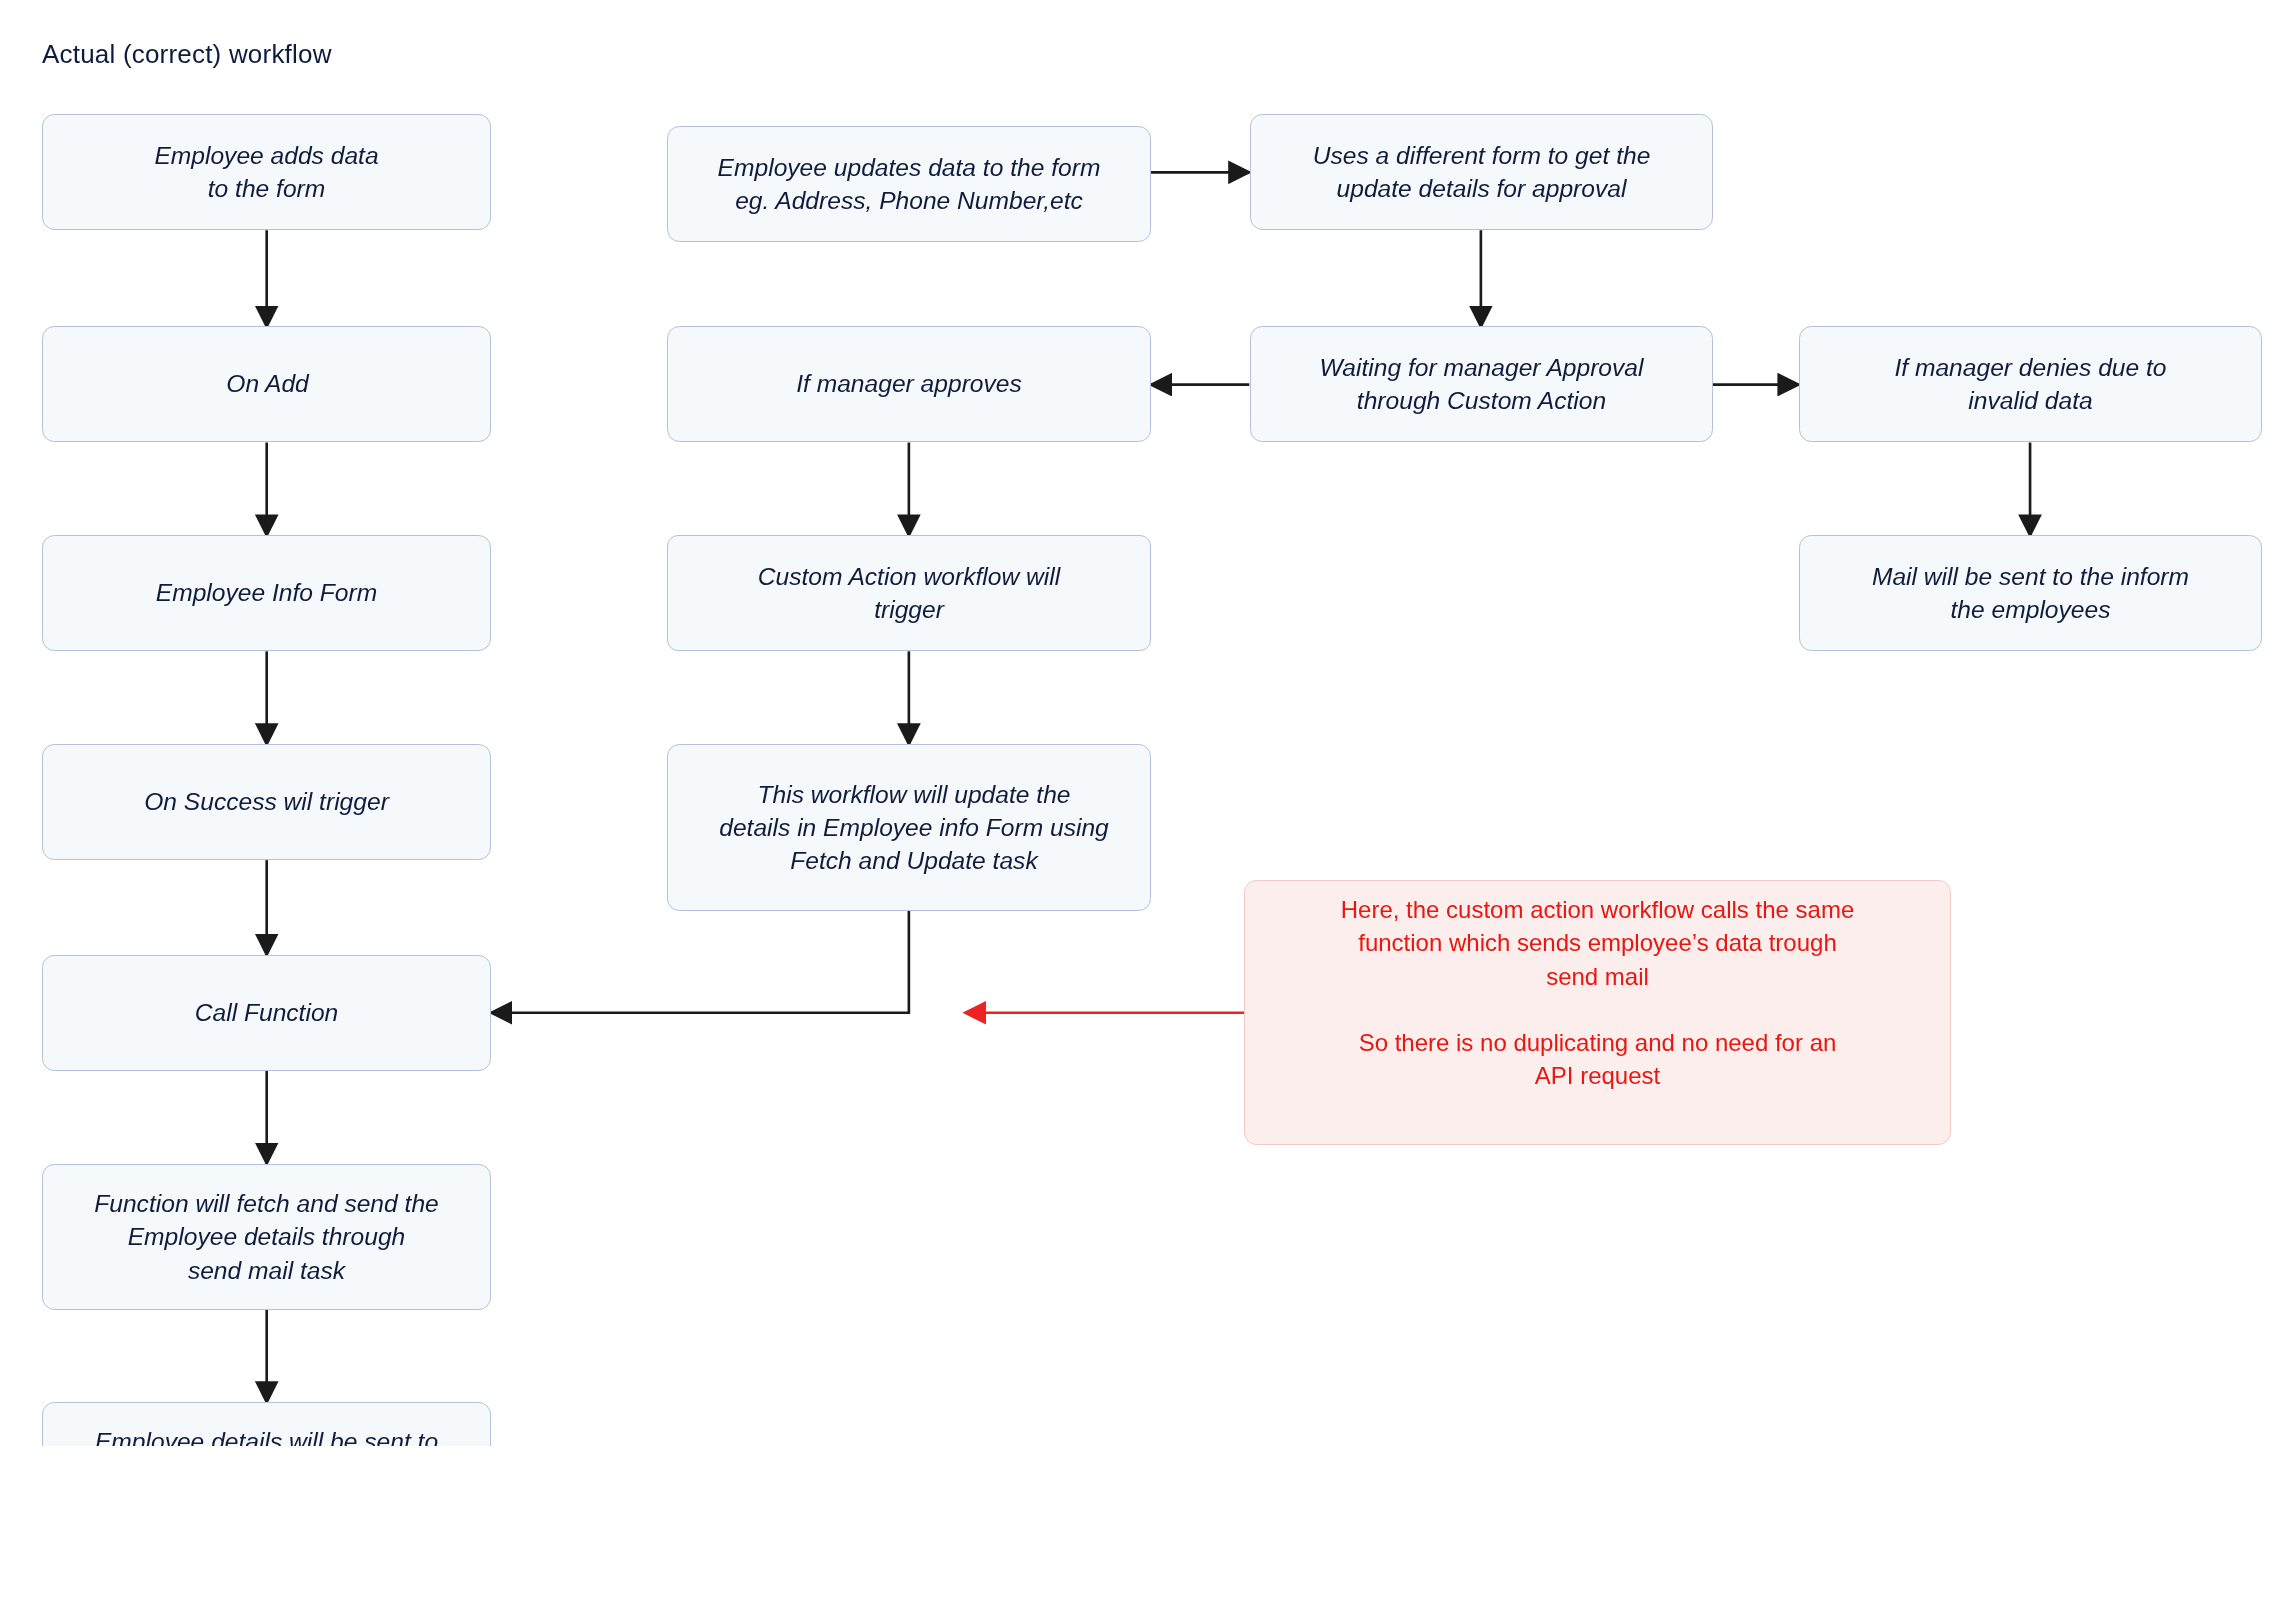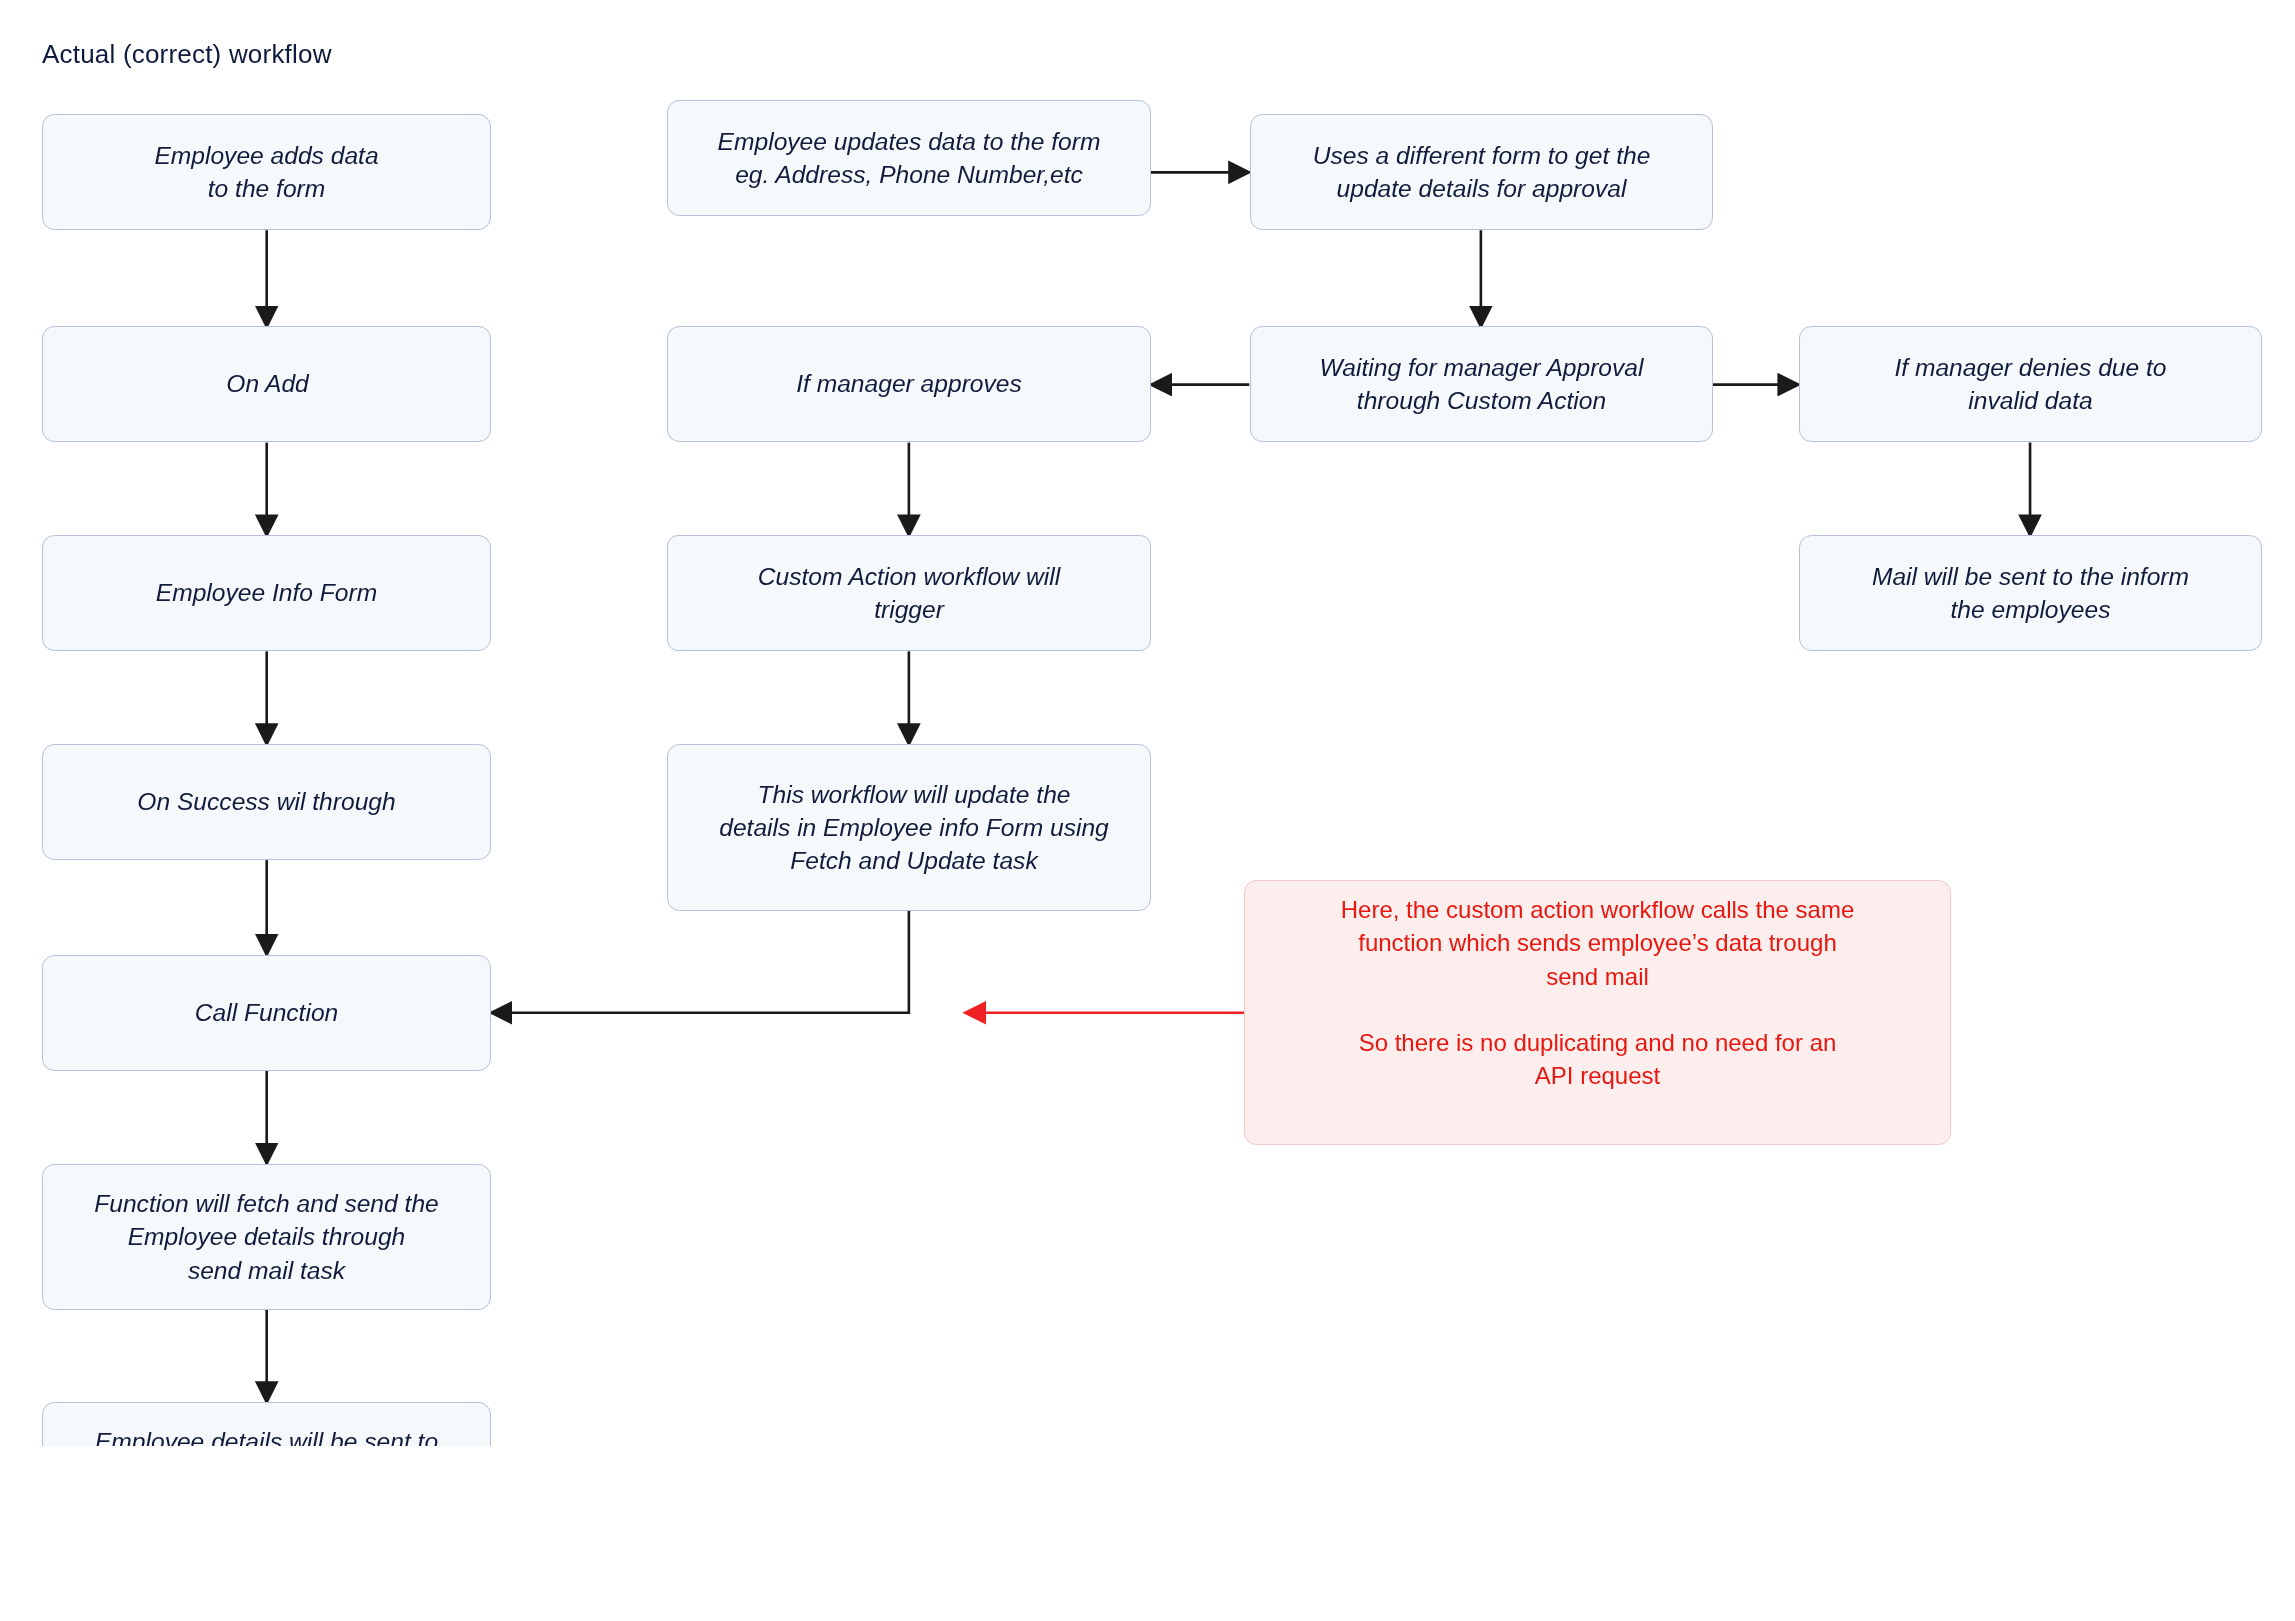--- a/index.html
+++ b/index.html
@@ -110,36 +110,36 @@
         <span class="node-label">Employee adds data
 to the form</span>
       </div>
       <div class="node" style="left: 42px; top: 326px; width: 449px; height: 116px; background: rgb(246, 249, 252); border-color: rgb(182, 192, 216); color: rgb(17, 28, 61); padding-left: 16px;">
         <span class="node-label">On Add</span>
       </div>
       <div class="node" style="left: 42px; top: 535px; width: 449px; height: 116px; background: rgb(246, 249, 252); border-color: rgb(182, 192, 216); color: rgb(17, 28, 61);">
         <span class="node-label">Employee Info Form</span>
       </div>
       <div class="node" style="left: 42px; top: 744px; width: 449px; height: 116px; background: rgb(246, 249, 252); border-color: rgb(182, 192, 216); color: rgb(17, 28, 61);">
-        <span class="node-label">On Success wil through</span>
+        <span class="node-label">On Success wil trigger</span>
       </div>
       <div class="node" style="left: 42px; top: 955px; width: 449px; height: 116px; background: rgb(246, 249, 252); border-color: rgb(182, 192, 216); color: rgb(17, 28, 61);">
         <span class="node-label">Call Function</span>
       </div>
       <div class="node" style="left: 42px; top: 1164px; width: 449px; height: 146px; background: rgb(246, 249, 252); border-color: rgb(182, 192, 216); color: rgb(17, 28, 61);">
         <span class="node-label">Function will fetch and send the
 Employee details through
 send mail task</span>
       </div>
       <div class="node" style="left: 42px; top: 1402px; width: 449px; height: 146px; background: rgb(246, 249, 252); border-color: rgb(182, 192, 216); color: rgb(17, 28, 61);">
         <span class="node-label">Employee details will be sent to
 the employee through
 send mail task</span>
       </div>
-      <div class="node" style="left: 667px; top: 100px; width: 484px; height: 116px; background: rgb(246, 249, 252); border-color: rgb(182, 192, 216); color: rgb(17, 28, 61);">
+      <div class="node" style="left: 667px; top: 126px; width: 484px; height: 116px; background: rgb(246, 249, 252); border-color: rgb(182, 192, 216); color: rgb(17, 28, 61);">
         <span class="node-label">Employee updates data to the form
 eg. Address, Phone Number,etc</span>
       </div>
       <div class="node" style="left: 1250px; top: 114px; width: 463px; height: 116px; background: rgb(246, 249, 252); border-color: rgb(182, 192, 216); color: rgb(17, 28, 61);">
         <span class="node-label">Uses a different form to get the
 update details for approval</span>
       </div>
       <div class="node" style="left: 667px; top: 326px; width: 484px; height: 116px; background: rgb(246, 249, 252); border-color: rgb(182, 192, 216); color: rgb(17, 28, 61);">
         <span class="node-label">If manager approves</span>
       </div>

